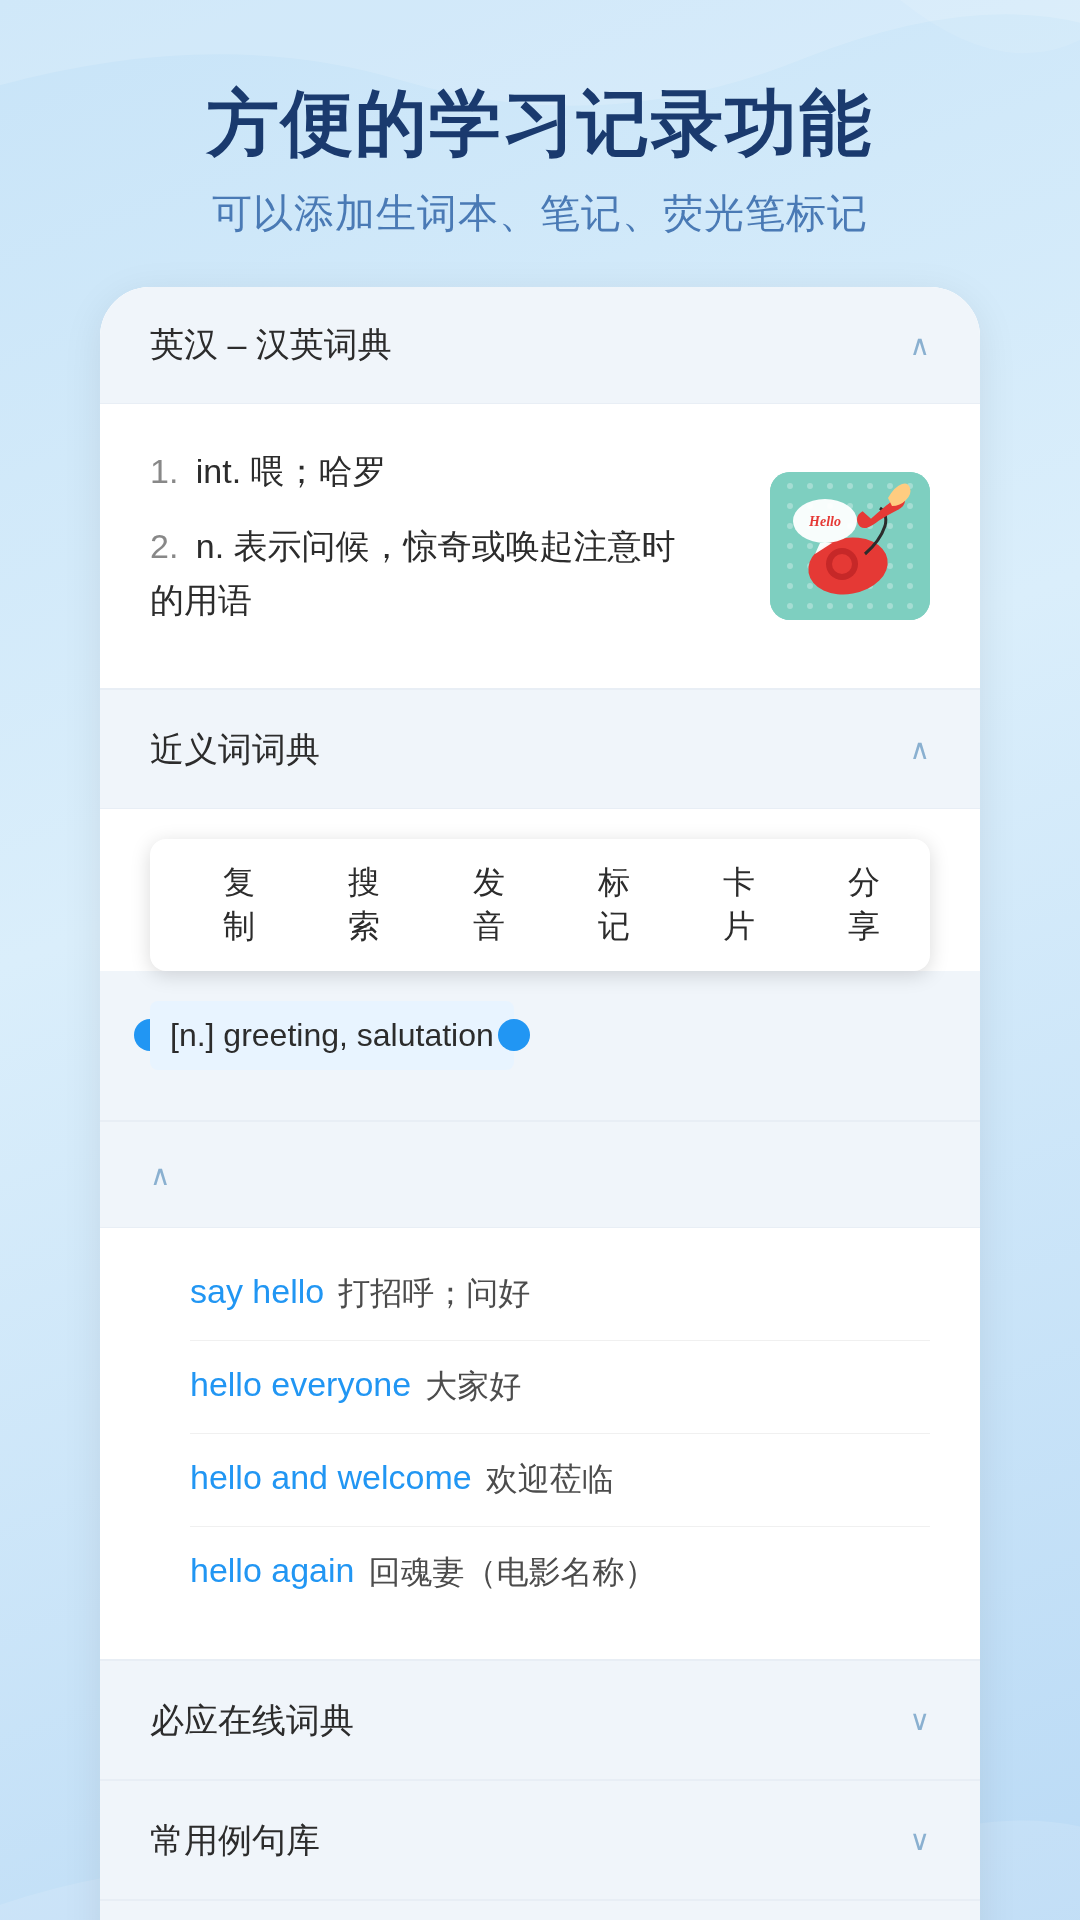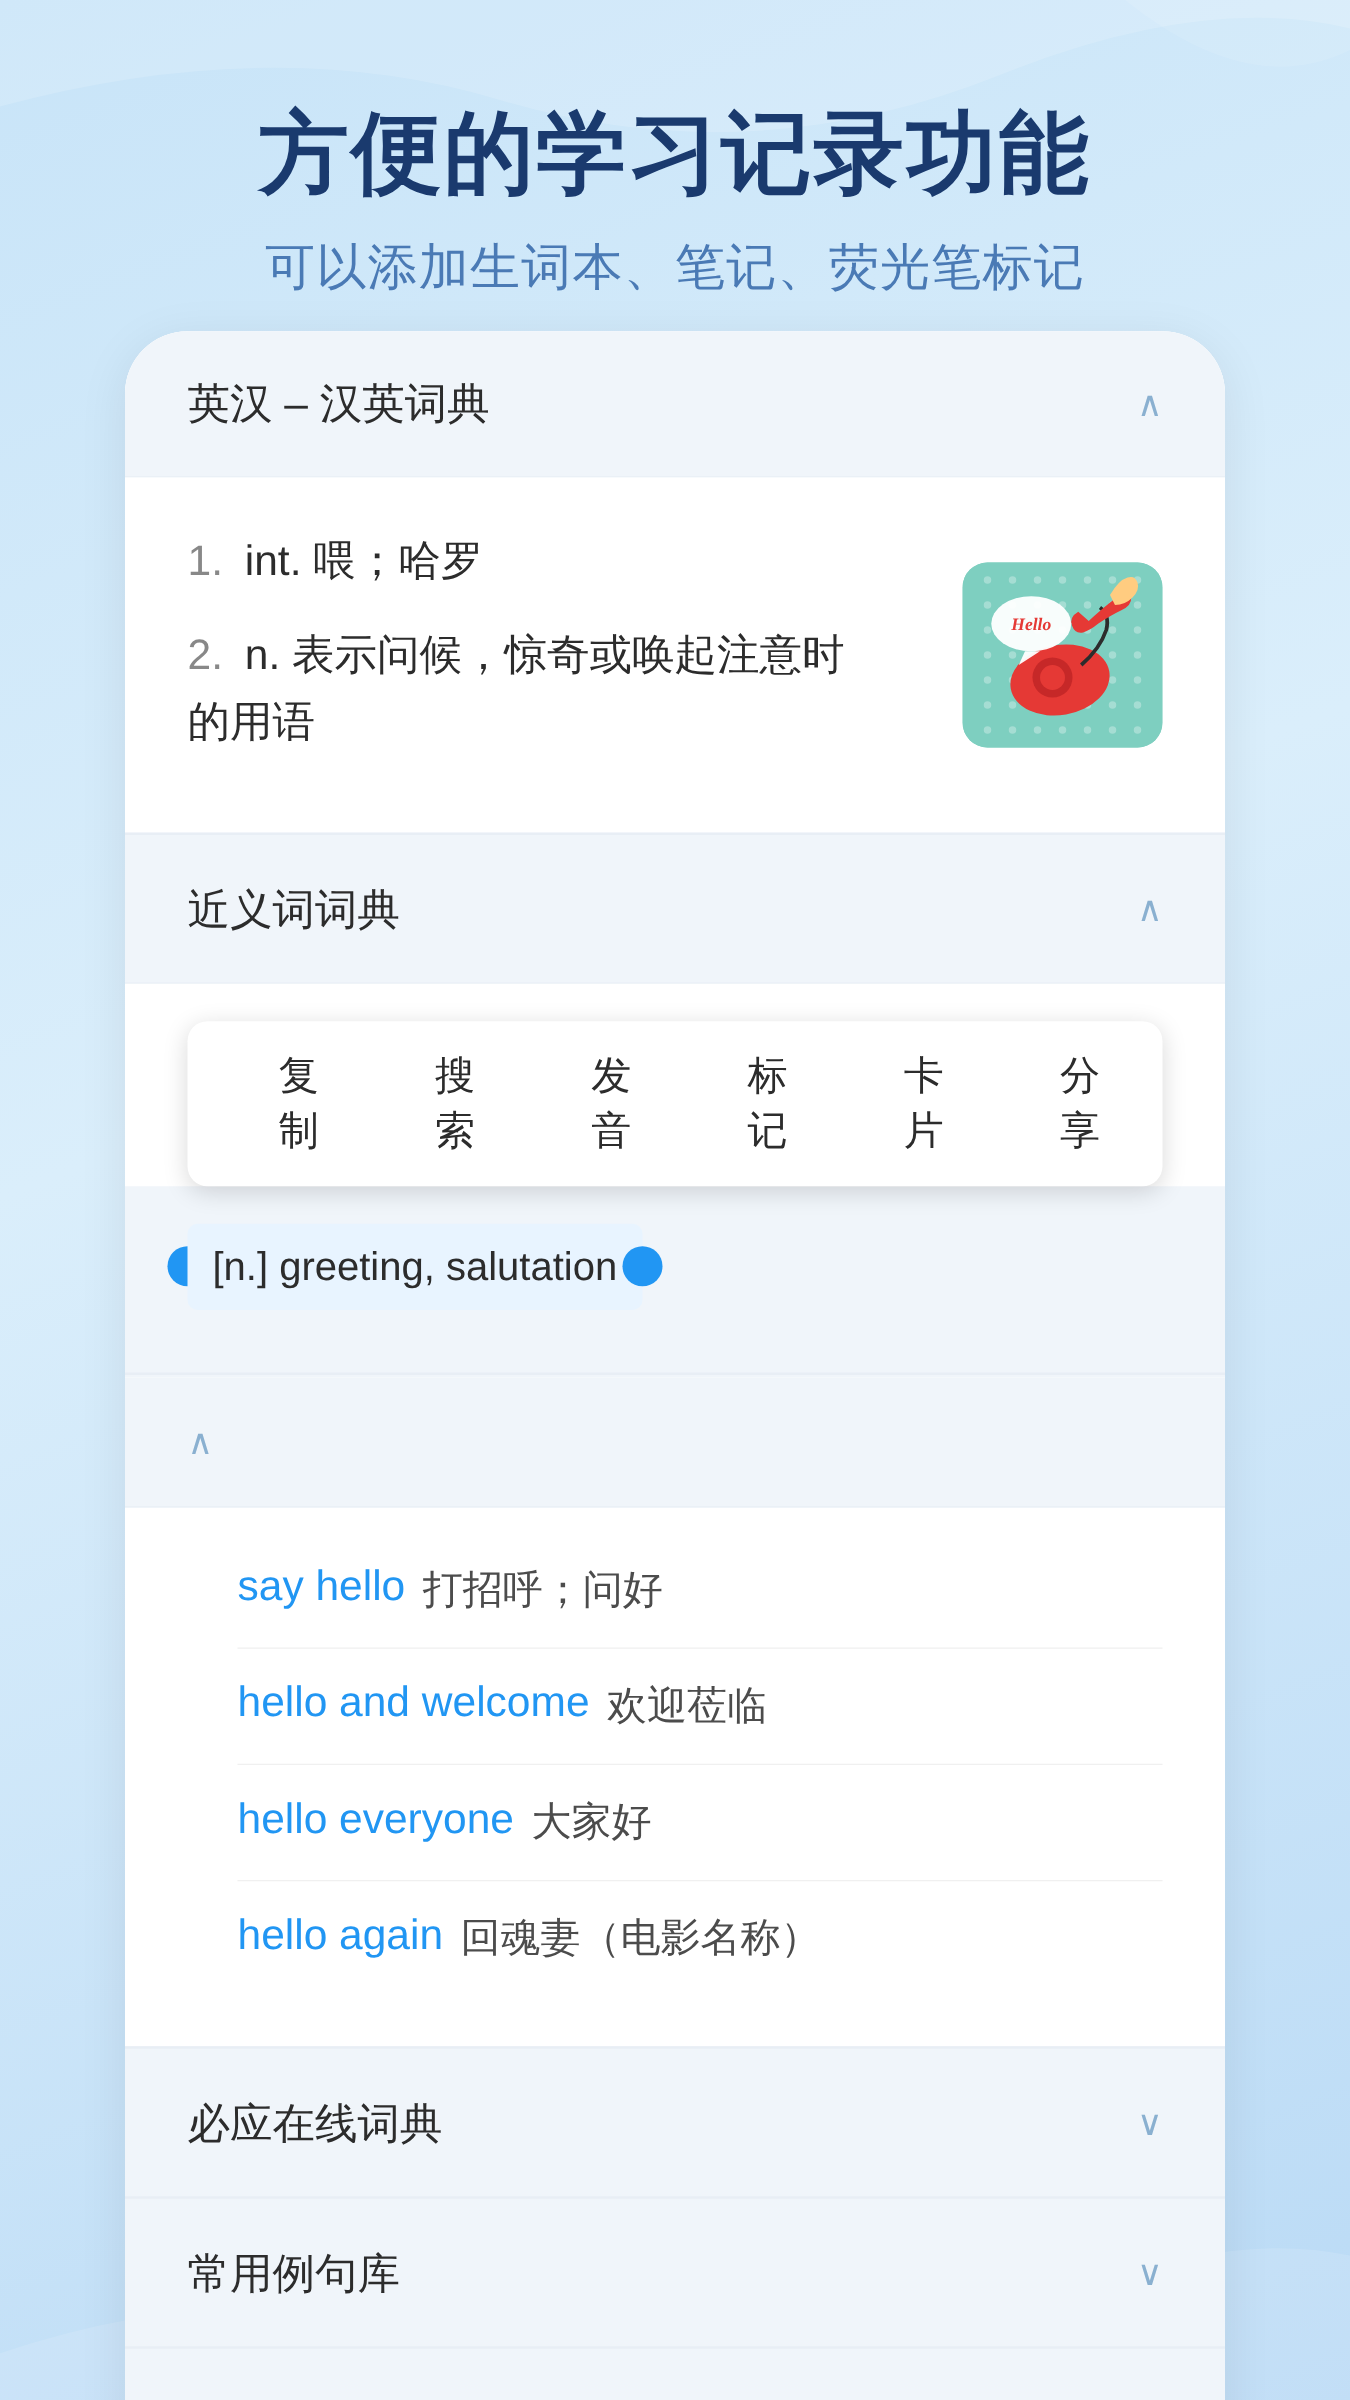--- a/index.html
+++ b/index.html
@@ -36,21 +36,21 @@
       z-index: 1;
       display: flex;
       flex-direction: column;
       align-items: center;
       padding-top: 80px;
     }
 
     
     .header-section {
       text-align: center;
-      margin-bottom: 24px;
+      margin-bottom: 46px;
       padding: 0 60px;
     }
 
     .main-title {
       font-size: 72px;
       font-weight: 800;
       color: #1a3a6e;
       line-height: 1.2;
       margin-bottom: 20px;
       letter-spacing: 2px;
@@ -425,27 +425,27 @@
         <span class="chevron-icon">∧</span>
       </div>
       <div class="phrase-list">
 
         <div class="phrase-item">
           <span class="phrase-en">say hello</span>
           <span class="phrase-cn">打招呼；问好</span>
         </div>
 
         <div class="phrase-item">
+          <span class="phrase-en">hello everyone</span>
+          <span class="phrase-cn">大家好</span>
+        </div>
+
+        <div class="phrase-item">
           <span class="phrase-en">hello and welcome</span>
           <span class="phrase-cn">欢迎莅临</span>
-        </div>
-
-        <div class="phrase-item">
-          <span class="phrase-en">hello everyone</span>
-          <span class="phrase-cn">大家好</span>
         </div>
 
         <div class="phrase-item">
           <span class="phrase-en">hello again</span>
           <span class="phrase-cn">回魂妻（电影名称）</span>
         </div>
 
       </div>
     </div>
 

